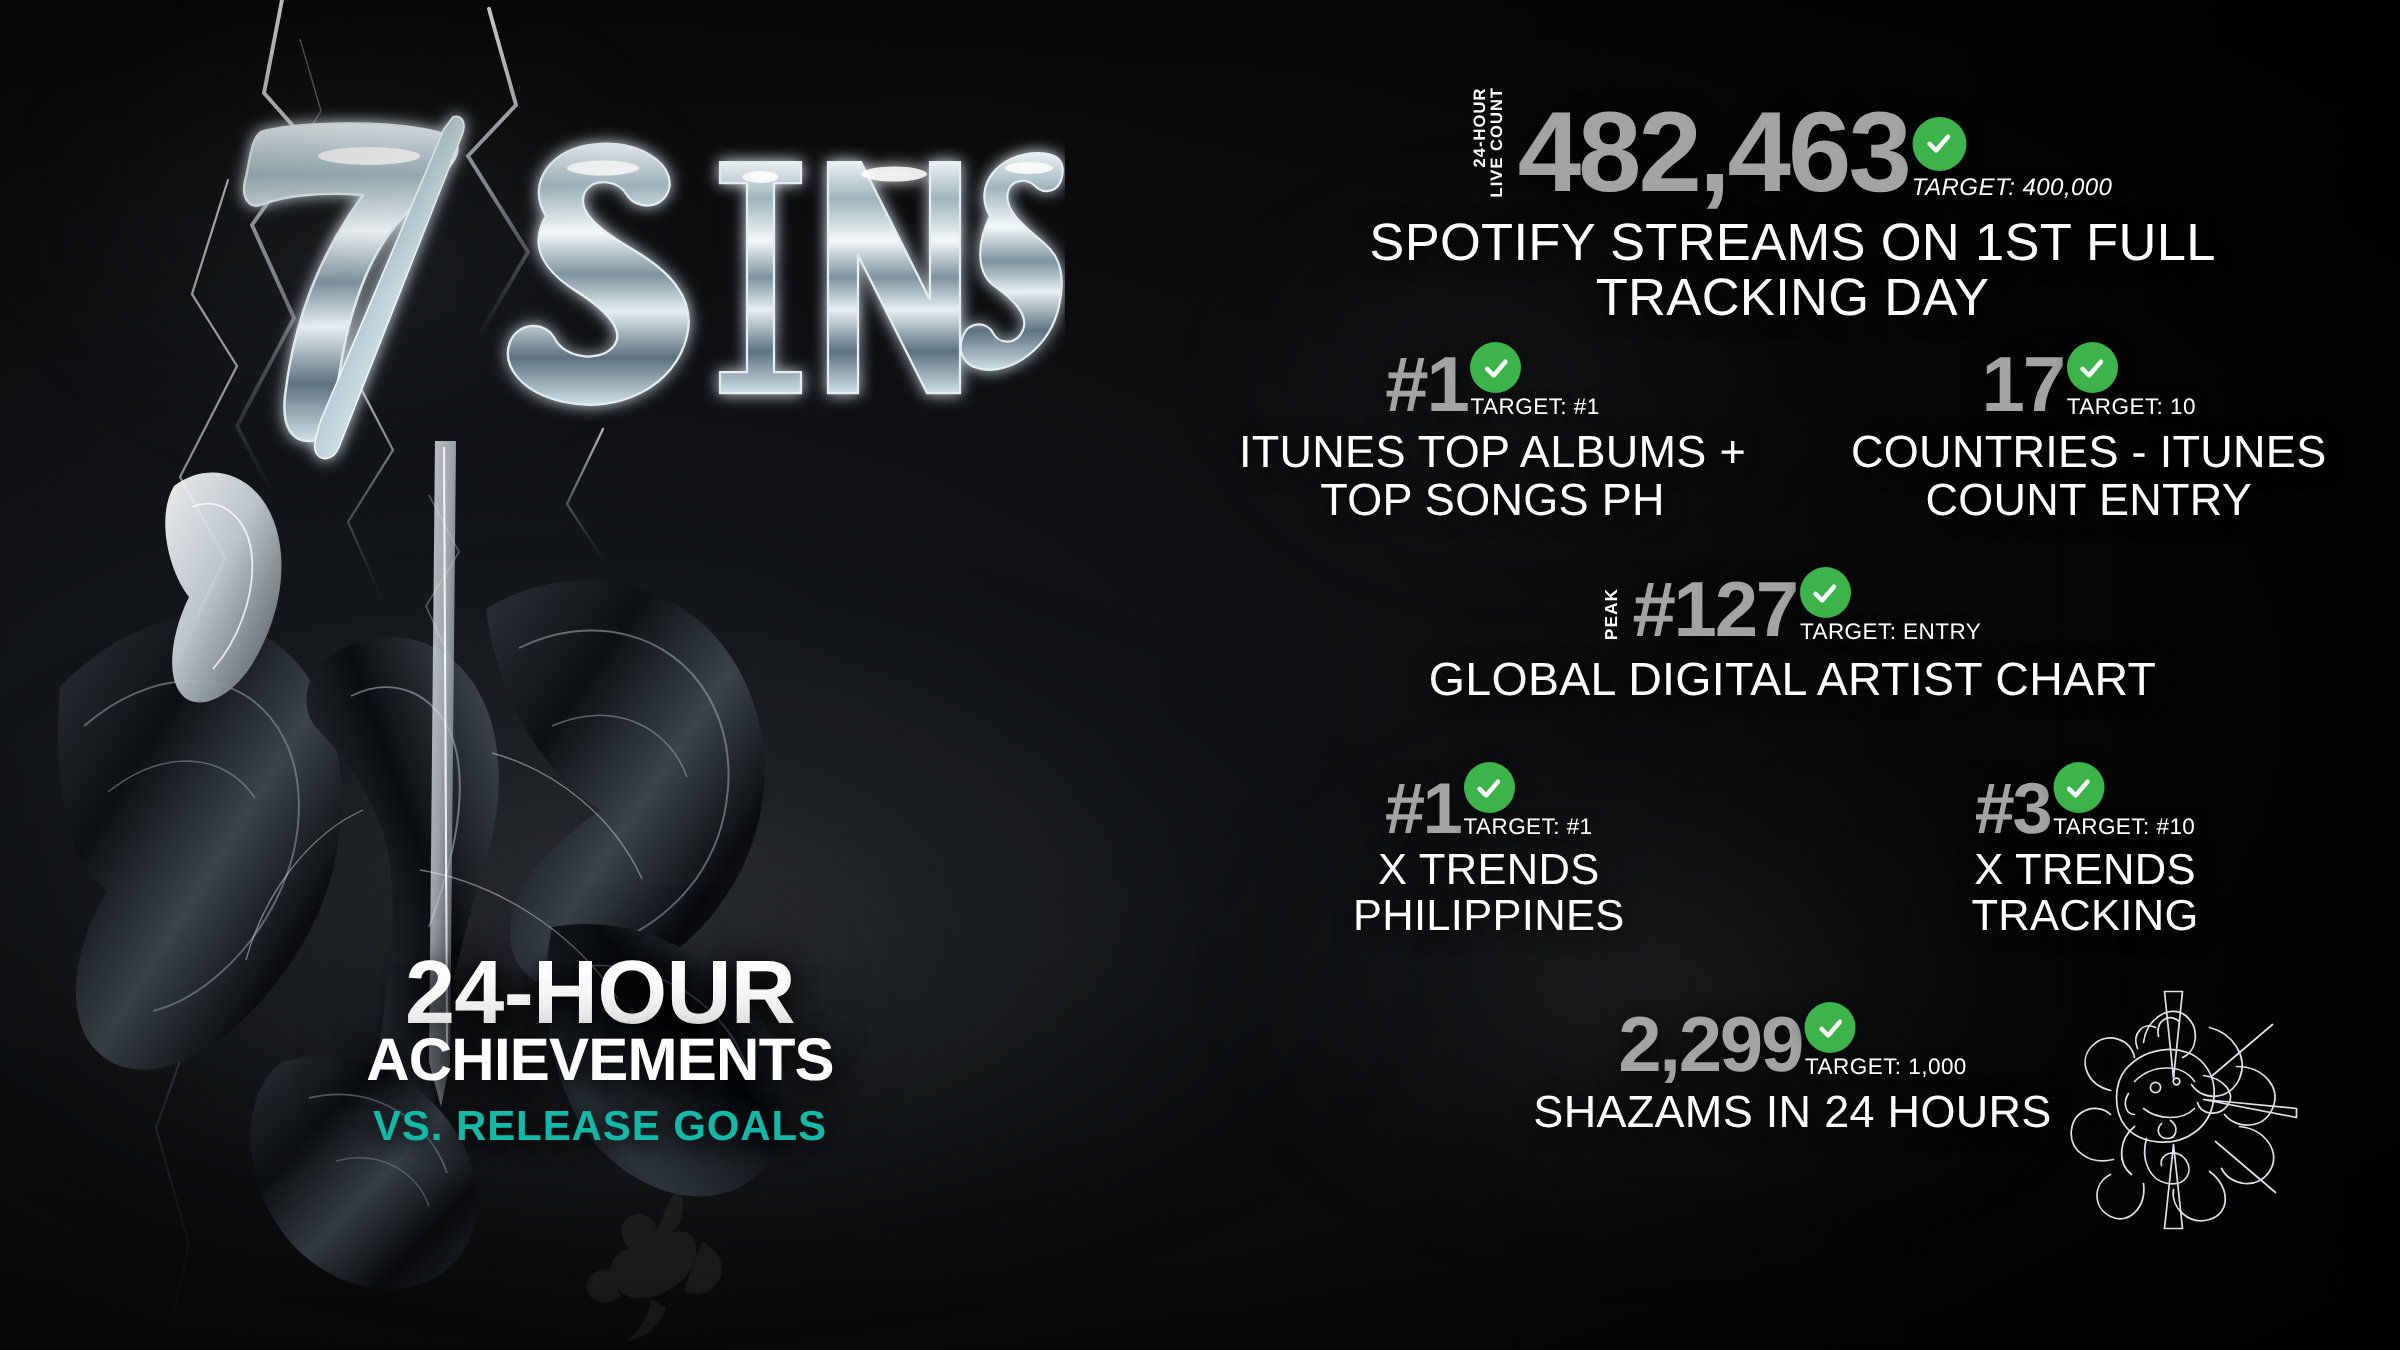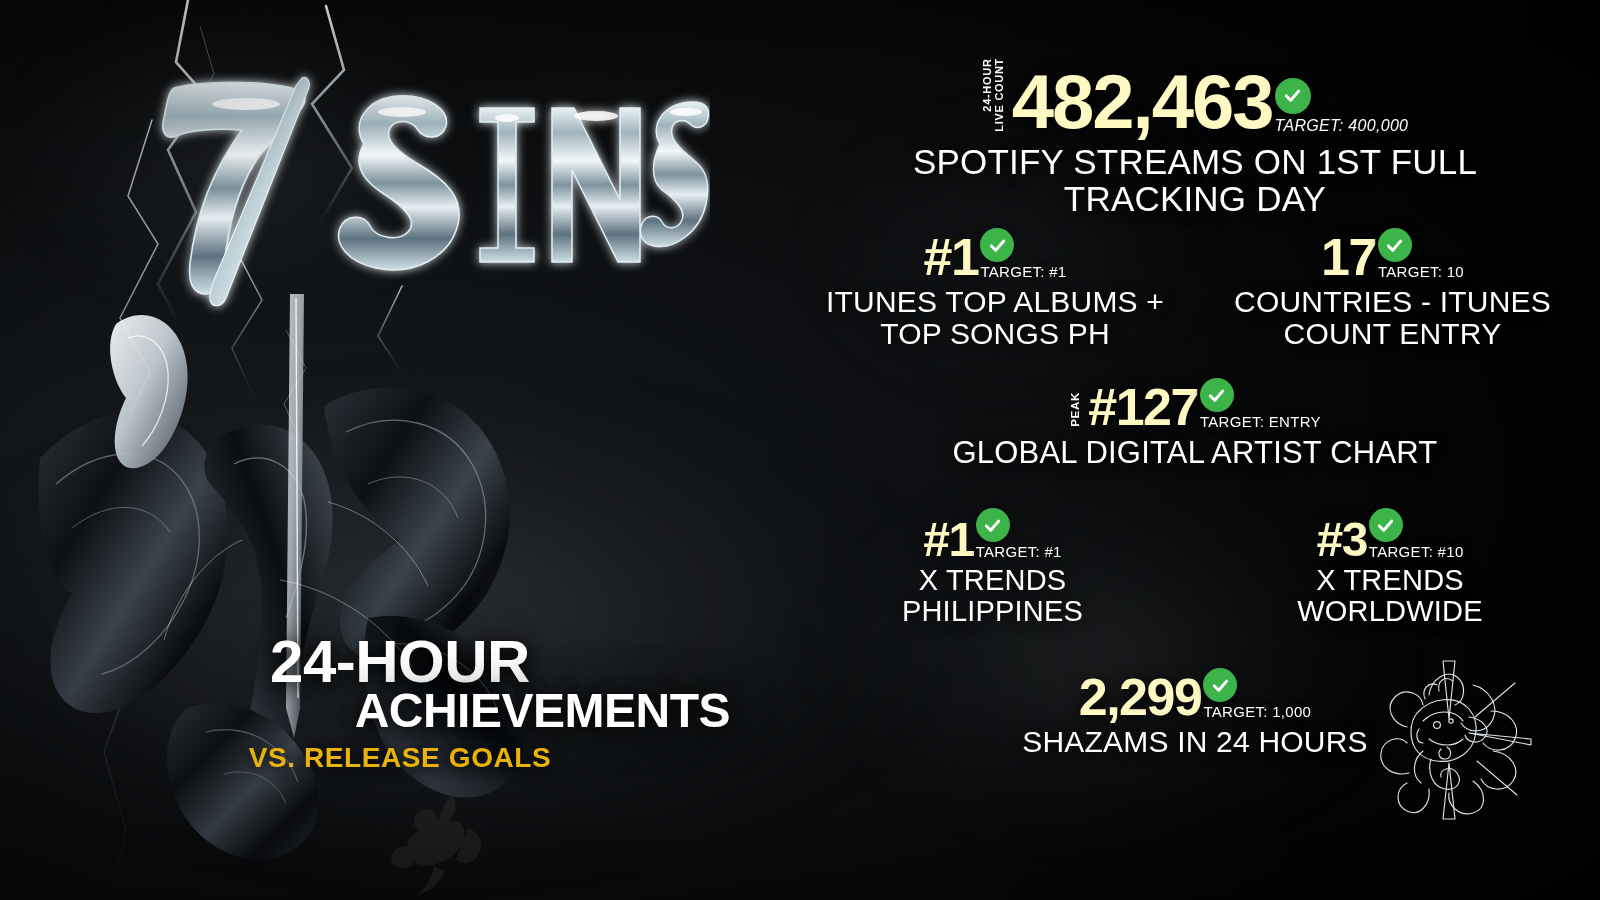--- a/index.html
+++ b/index.html
@@ -97,24 +97,24 @@
   }
   .title-l1, .title-l2{
     color:#fff;
     font-weight:700;
     letter-spacing:-.5px;
     line-height:.92;
     text-shadow:0 3px 18px rgba(0,0,0,.95), 0 0 48px rgba(0,0,0,.8);
     white-space:nowrap;
   }
   .title-l1{ font-size:60px; }
-  .title-l2{ font-size:48px;text-align:right; }
+  .title-l2{ font-size:40px; }
   .title-sub{
     margin-top:9px;
-    color:#eab308;
+    color:#14b8a6;
     font-size:28px;
     font-weight:700;
     letter-spacing:.6px;
     text-shadow:0 2px 14px rgba(0,0,0,.95);
     white-space:nowrap;
   }
 
   
   .stats{
     position:absolute; left:790px; top:0;
@@ -140,21 +140,21 @@
     line-height:1.05;
     color:#fff;
     text-align:right;
     margin-right:7px;
     margin-bottom:3px;
     white-space:nowrap;
   }
   .rot-label.small{ font-size:11.5px; }
 
   .numeral{
-    color:#fef9c3;
+    color:#a3a3a3;
     font-weight:700;
     line-height:.86;
     letter-spacing:-1.5px;
     text-shadow:0 2px 16px rgba(0,0,0,.9);
     white-space:nowrap;
   }
 
   .badge-target{
     position:relative;
     display:flex;
@@ -527,21 +527,21 @@
           <div class="check-badge">
             <svg viewBox="0 0 24 24" fill="none" stroke="#ffffff" stroke-width="3.4" stroke-linecap="round" stroke-linejoin="round">
                 <path d="M5 12.5 L10 17.5 L19 7"></path>
               </svg>
           </div>
           <div class="target-txt">TARGET: #10</div>
         </div>
       </div>
       <div class="stat-caption">
         <span>X TRENDS</span><br>
-        <span>WORLDWIDE</span>
+        <span>TRACKING</span>
       </div>
     </div>
 
     <div class="stat" id="stat-shazam">
       <div class="stat-row">
         <div class="numeral">2,299</div>
         <div class="badge-target">
           <div class="check-badge">
             <svg viewBox="0 0 24 24" fill="none" stroke="#ffffff" stroke-width="3.4" stroke-linecap="round" stroke-linejoin="round">
                 <path d="M5 12.5 L10 17.5 L19 7"></path>

